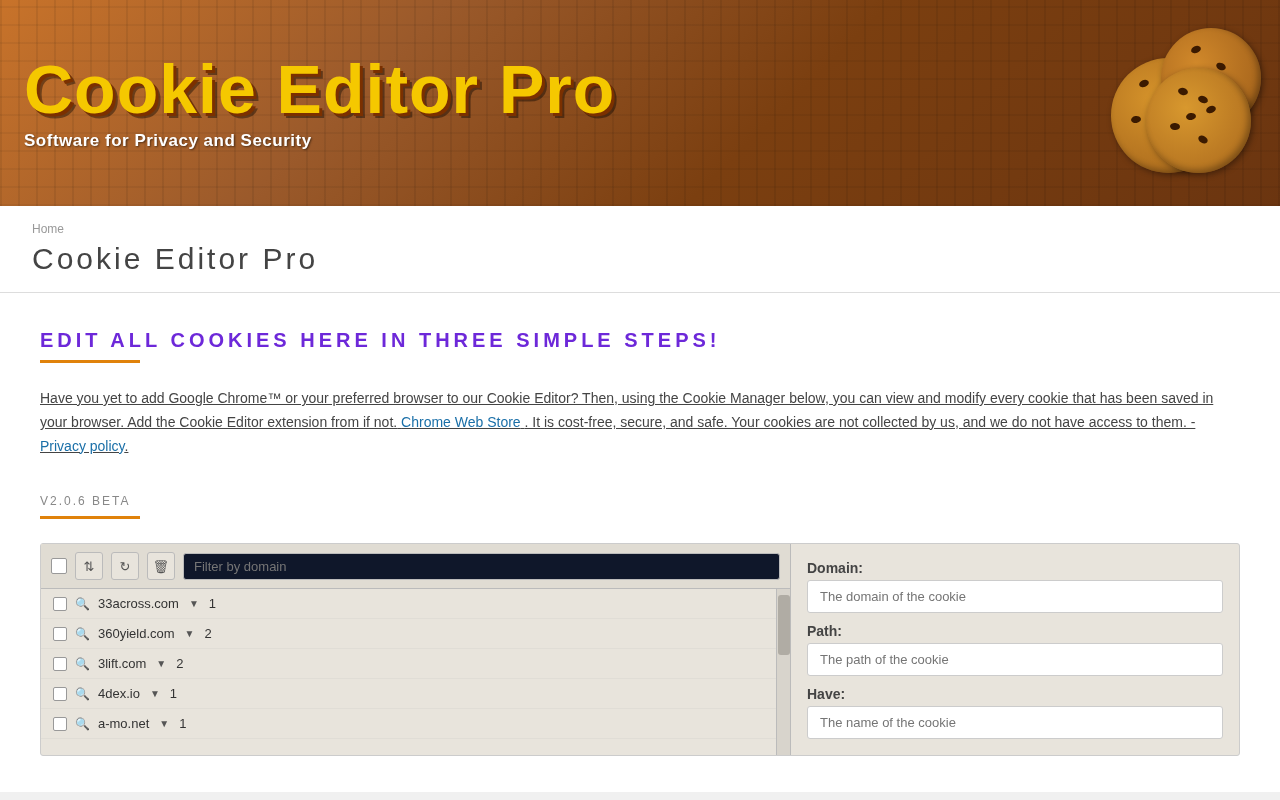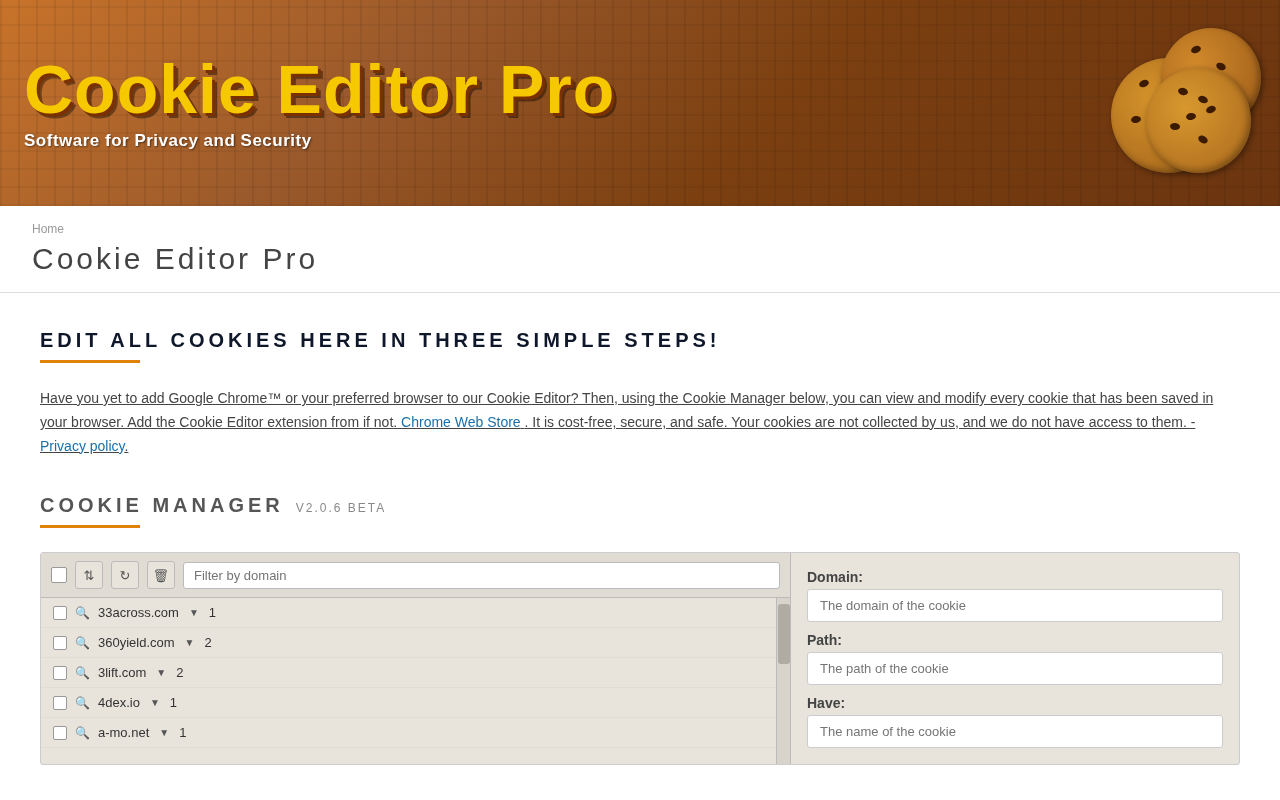--- a/index.html
+++ b/index.html
@@ -87,21 +87,21 @@
     }
 
     
     .main-content {
       background: #fff;
       padding: 36px 40px;
     }
     .section-title {
       font-size: 20px;
       font-weight: bold;
-      color: #0f172a;
+      color: #6d28d9;
       letter-spacing: 4px;
       text-transform: uppercase;
       margin-bottom: 8px;
     }
     .section-underline {
       width: 100px;
       height: 3px;
       background: #e0820a;
       margin-bottom: 24px;
     }
@@ -177,21 +177,21 @@
       cursor: pointer;
       display: flex; align-items: center; justify-content: center;
       font-size: 13px;
       color: #555;
     }
     .filter-input {
       flex: 1;
       padding: 5px 10px;
       border: 1px solid #bbb;
       border-radius: 3px;
-      background: #ffffff;
+      background: #0f172a;
       font-size: 13px;
       color: #888;
       outline: none;
     }
     .cm-list-item {
       display: flex;
       align-items: center;
       gap: 8px;
       padding: 7px 12px;
       border-bottom: 1px solid #e0ddd6;
@@ -324,21 +324,20 @@
   <div class="section-underline"></div>
 
   <p class="intro-text">
     <span>Have you yet to add Google Chrome™ or your preferred browser to our Cookie Editor? Then, using the Cookie Manager below, you can view and modify every cookie that has been saved in your browser. Add the Cookie Editor extension from if not.</span>
     <a href="#">Chrome Web Store</a>
     <span>. It is cost-free, secure, and safe. Your cookies are not collected by us, and we do not have access to them. -</span>
     <a href="#">Privacy policy</a><span>.</span>
   </p>
 
   <div class="cm-title-row">
-    <span class="cm-title">COOKIE MANAGER</span>
     <span class="cm-version">V2.0.6 BETA</span>
   </div>
   <div class="section-underline"></div>
 
   <div class="cm-container">
 
     <div class="cm-left">
 
       <div class="cm-toolbar">
         <div class="toolbar-checkbox"></div>

